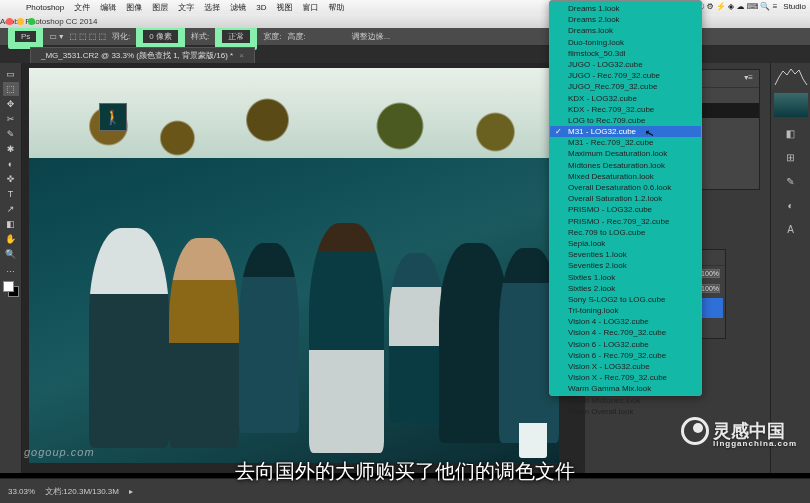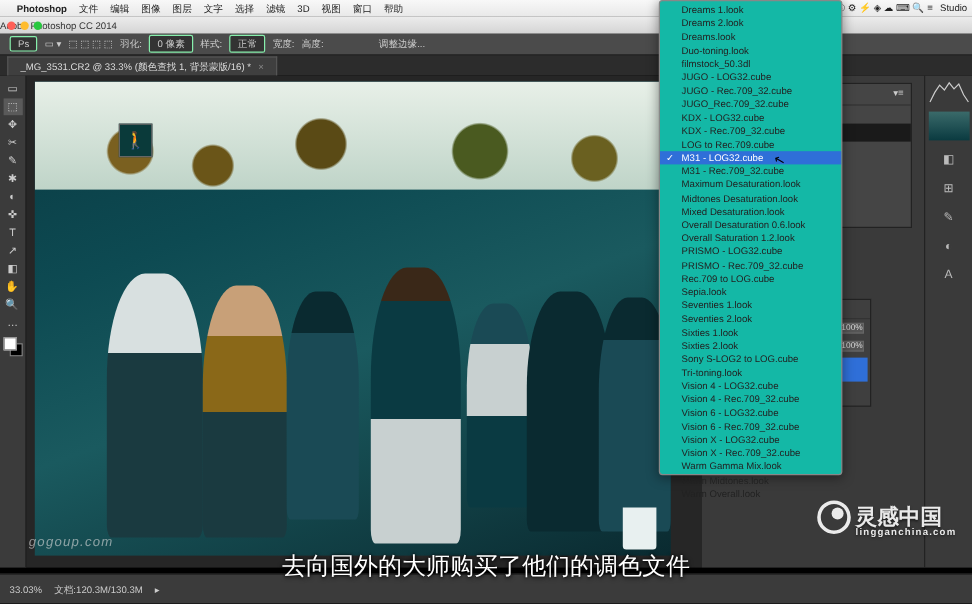--- a/index.html
+++ b/index.html
@@ -1,28 +1,28 @@
 <!DOCTYPE html>
 <html><head>
 <meta charset="utf-8">
 <style>
 * { margin: 0; padding: 0; box-sizing: border-box; font-family: "Helvetica Neue", Arial, sans-serif; }
 body { width: 810px; height: 503px; background: #000; overflow: hidden; position: relative; }
 .menubar { height: 14px; background: linear-gradient(#f8f8f8,#e8e8e8); display: flex; align-items: center; font-size: 8px; color: #222; padding: 0 4px; gap: 10px; }
 .menubar .apple { font-size: 9px; }
-.menubar .app { font-weight: bold; }
+.menubar .app { font-weight: normal; margin-left: 12px; }
 .menubar .right { margin-left: auto; display: flex; gap: 6px; font-size: 8px; }
 .titlebar { height: 14px; background: linear-gradient(#ececec,#d4d4d4); display: flex; align-items: center; justify-content: flex-start; font-size: 8px; color: #333; position: relative; }
 .titlebar .lights { position: absolute; left: 6px; display: flex; gap: 4px; }
 .light { width: 7px; height: 7px; border-radius: 50%; }
 .l-red{background:#ff5f57}.l-yel{background:#febc2e}.l-grn{background:#28c840}
 .optrow { height: 18px; background: #4b4b4b; border-bottom: 1px solid #2a2a2a; display: flex; align-items: center; gap: 6px; font-size: 8px; color: #ccc; padding: 0 8px; }
-.optrow .chip { background: #333; border: 1px solid #86efac; padding: 1px 6px; border-radius: 2px; }
+.optrow .chip { background: #333; border: 7px solid #86efac; padding: 1px 6px; border-radius: 2px; }
 .tabrow { height: 17px; background: #2c2c2c; display: flex; align-items: center; padding: 0 6px; }
-.doctab { background: #3f3f3f; border: 1px solid #555; border-bottom: none; padding: 2px 10px; font-size: 8px; color: #ddd; display: flex; align-items: center; gap: 6px; }
+.doctab { background: #3f3f3f; border: 1px solid #555; border-bottom: none; padding: 2px 10px; font-size: 8px; color: #ddd; display: flex; align-items: center; gap: 6px; margin-left: 24px; }
 .doctab .close { font-size: 8px; color: #888; }
 .workspace { display: flex; height: 410px; }
 .toolbox { width: 22px; background: #3b3b3b; border-right: 1px solid #222; display: flex; flex-direction: column; align-items: center; padding-top: 4px; gap: 1px; }
 .tool { width: 16px; height: 14px; display: flex; align-items: center; justify-content: center; font-size: 9px; color: #ccc; }
 .tool.sel { background: #5a5a5a; }
 .tool.swatch { width: 16px; height: 16px; position: relative; margin-top: 4px; }
 .swatch .fg { position:absolute; width:11px;height:11px; background:#fff; border:1px solid #888; top:0; left:0; }
 .swatch .bg { position:absolute; width:11px;height:11px; background:#000; border:1px solid #888; bottom:0; right:0; }
 .canvasarea { flex: 1; background: #262626; position: relative; overflow: hidden; }
 .canvas { position: absolute; top: 5px; left: 7px; width: 530px; height: 395px; background: linear-gradient(160deg,#0a3a42 0%,#0d4a52 30%,#1a5a5f 55%,#0a2a30 100%); overflow: hidden; }

